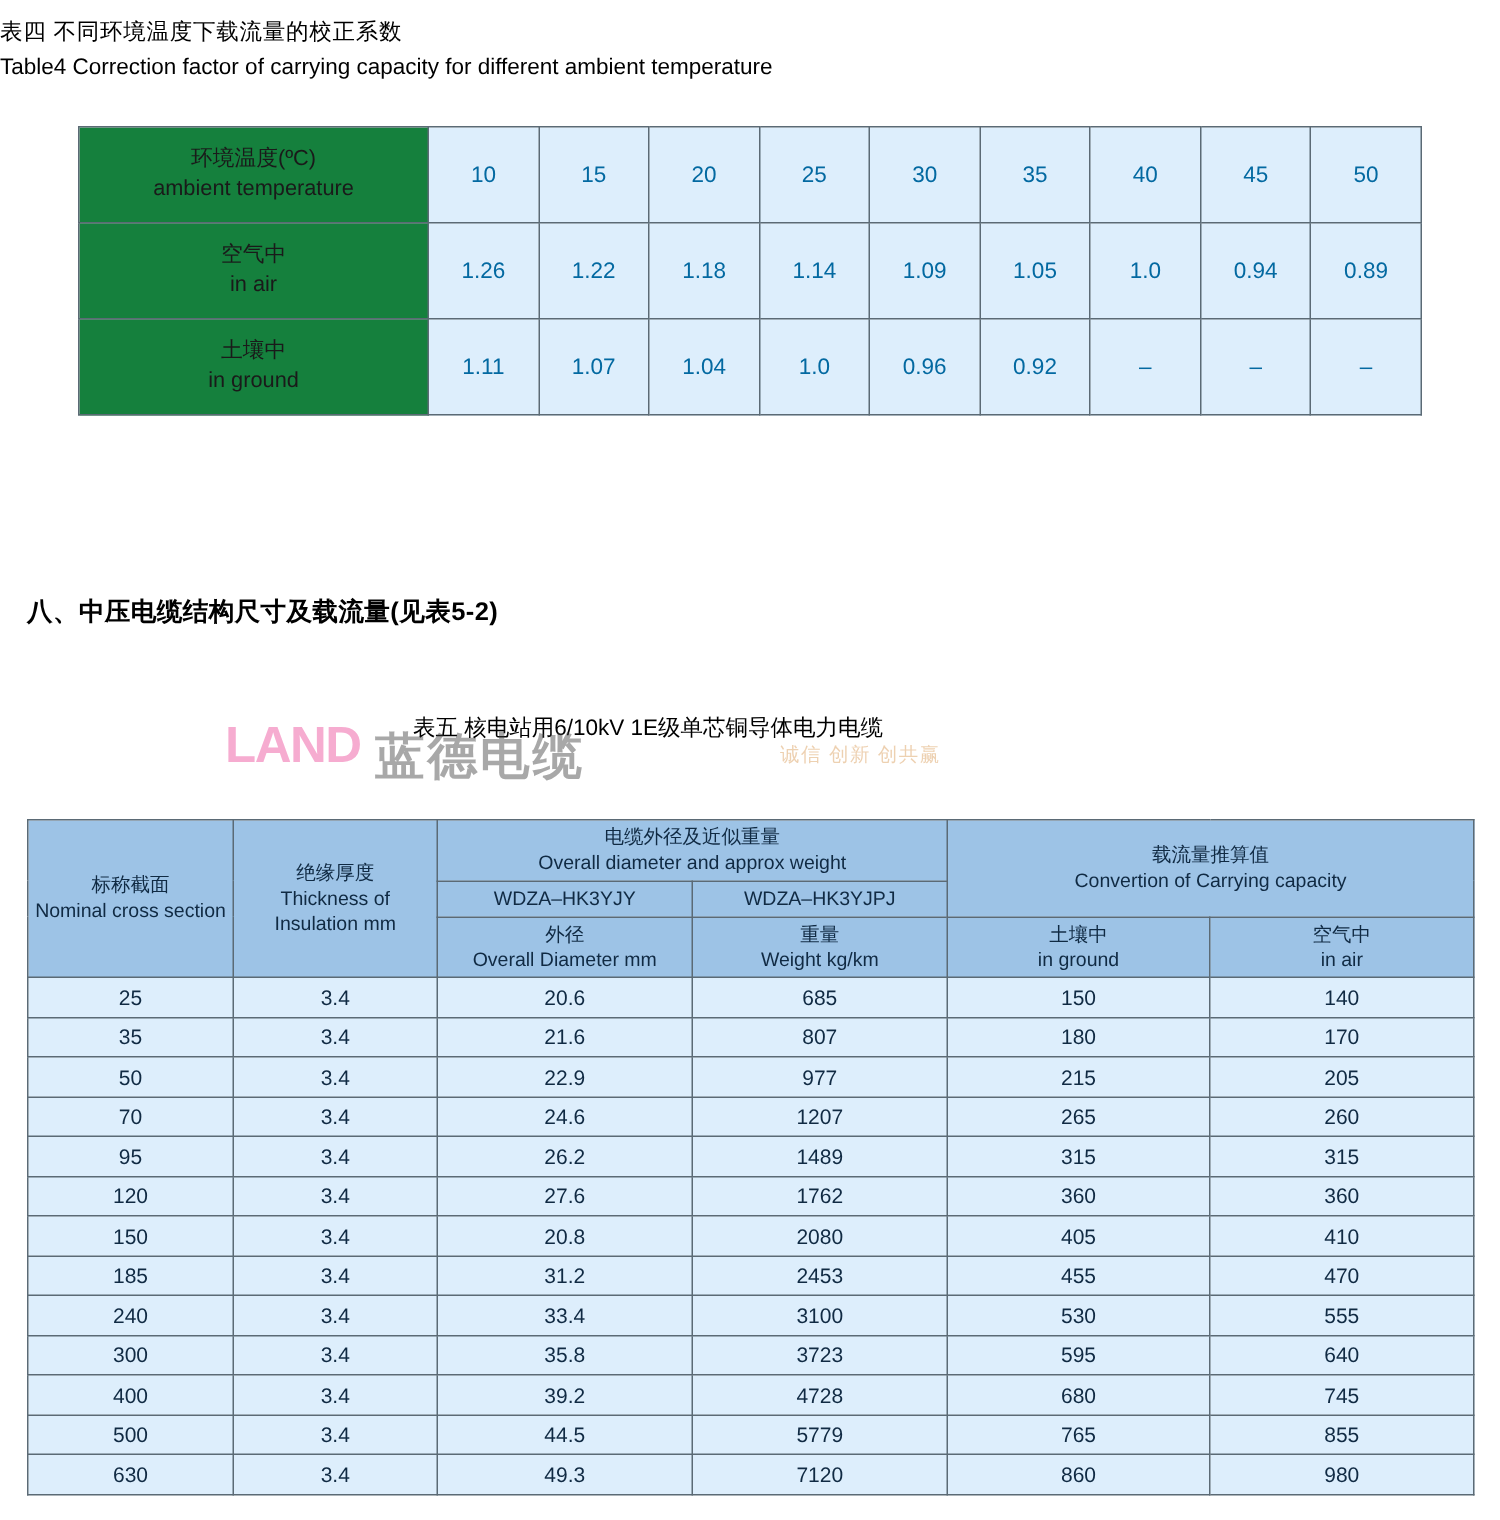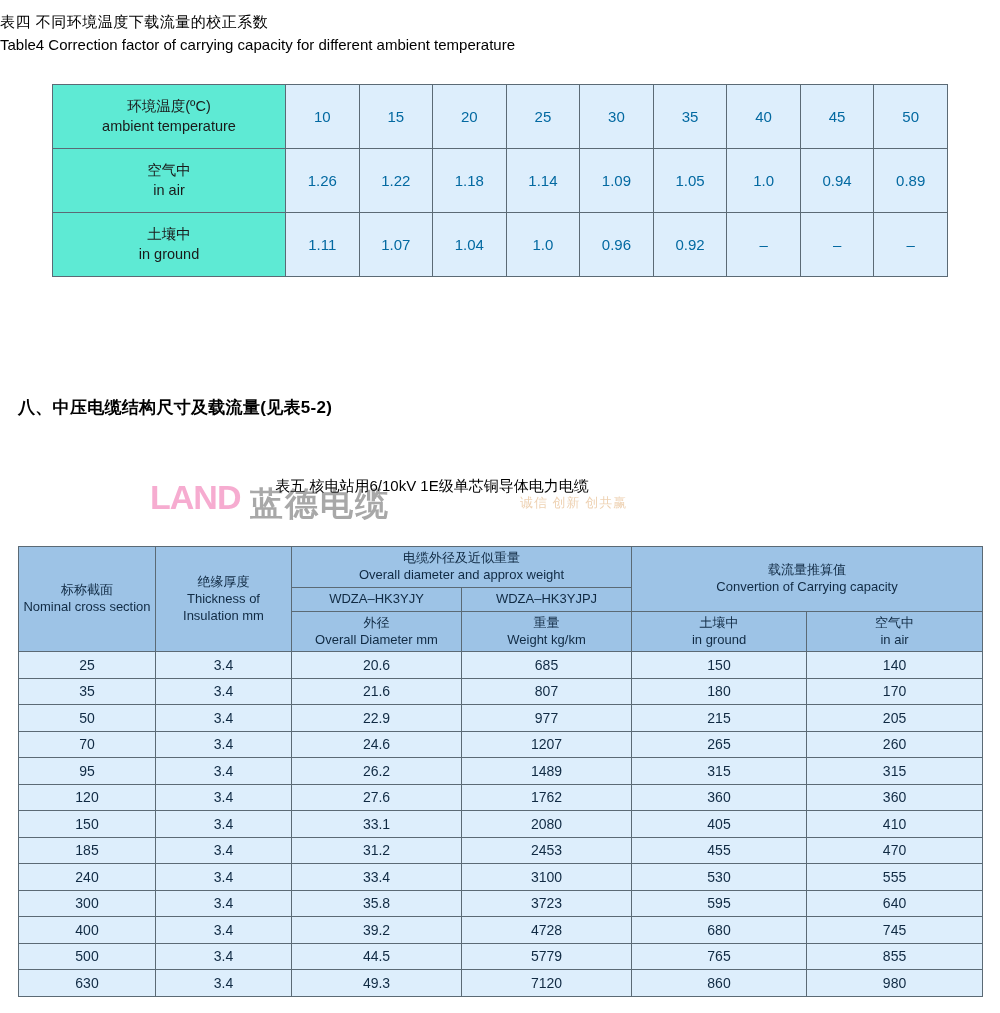--- a/index.html
+++ b/index.html
@@ -45,21 +45,21 @@
     position: absolute;
     left: 52px;
     top: 84px;
     width: 896px;
   }
   #table4 td {
     height: 61px;
     font-size: 15px;
   }
   #table4 td.head {
-    background: #5eead4;
+    background: #15803d;
     width: 230px;
     color: #1a1a1a;
     line-height: 1.35;
     font-size: 14.5px;
   }
   #table4 td.val {
     background: #ddeefc;
     color: #0369a1;
     font-size: 15px;
   }
@@ -332,21 +332,21 @@
       <td>120</td>
       <td>3.4</td>
       <td>27.6</td>
       <td>1762</td>
       <td>360</td>
       <td>360</td>
     </tr>
     <tr>
       <td>150</td>
       <td>3.4</td>
-      <td>33.1</td>
+      <td>20.8</td>
       <td>2080</td>
       <td>405</td>
       <td>410</td>
     </tr>
     <tr>
       <td>185</td>
       <td>3.4</td>
       <td>31.2</td>
       <td>2453</td>
       <td>455</td>

